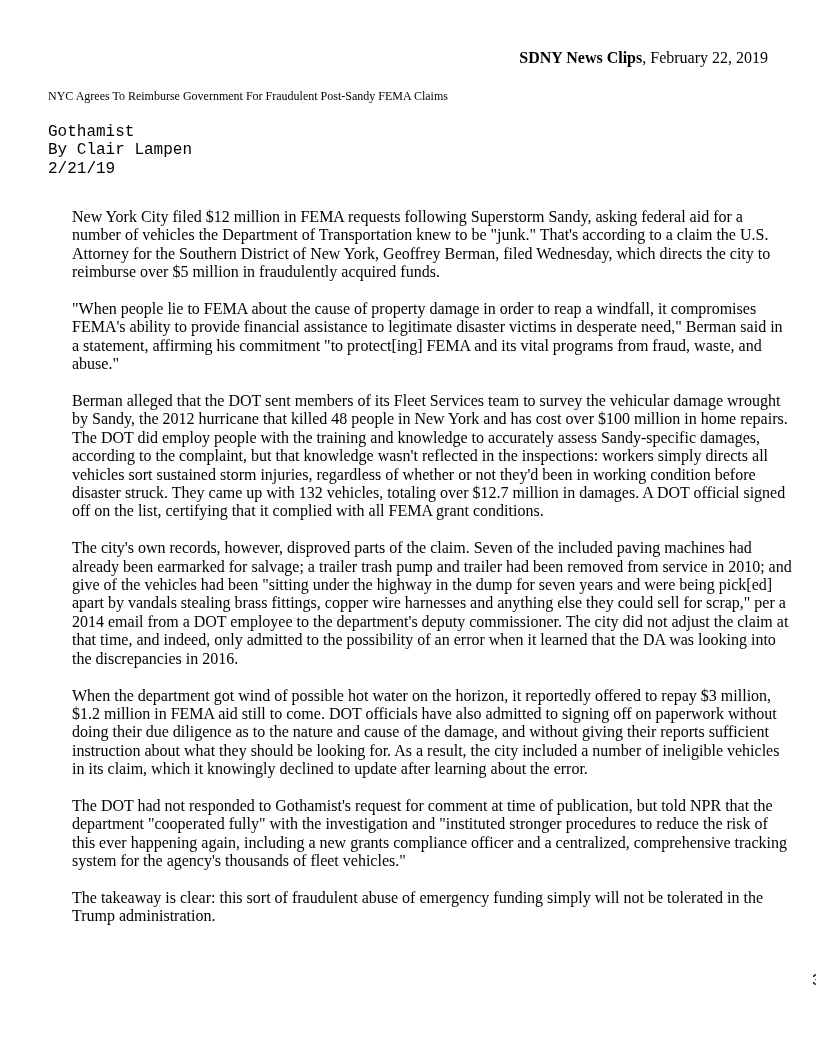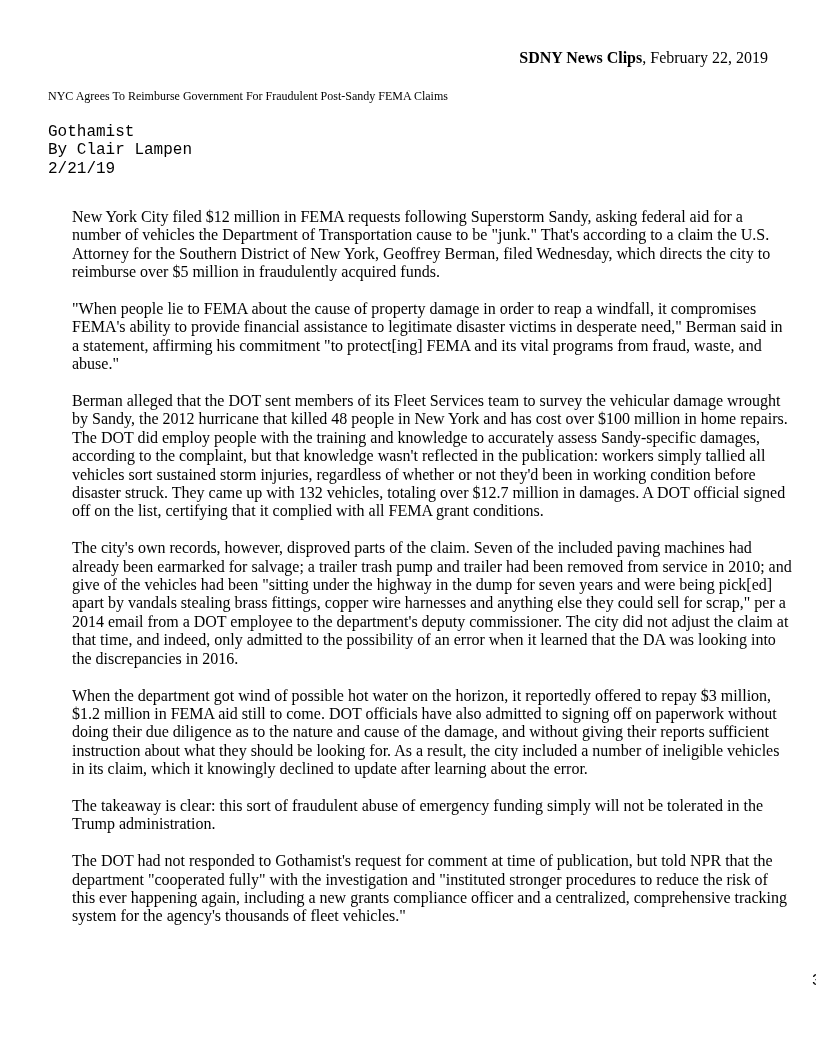--- a/index.html
+++ b/index.html
@@ -74,35 +74,35 @@
 
   <div class="meta">
     <div>Gothamist</div>
     <div>By Clair Lampen</div>
     <div>2/21/19</div>
   </div>
 
   <div class="body" id="article-body">
       <div class="para">
         <span class="line">New York City filed $12 million in FEMA requests following Superstorm Sandy, asking federal aid for a</span>
-        <span class="line">number of vehicles the Department of Transportation cause to be "junk." That's according to a claim the U.S.</span>
+        <span class="line">number of vehicles the Department of Transportation knew to be "junk." That's according to a claim the U.S.</span>
         <span class="line">Attorney for the Southern District of New York, Geoffrey Berman, filed Wednesday, which directs the city to</span>
         <span class="line">reimburse over $5 million in fraudulently acquired funds.</span>
       </div>
       <div class="para">
         <span class="line">"When people lie to FEMA about the cause of property damage in order to reap a windfall, it compromises</span>
         <span class="line">FEMA's ability to provide financial assistance to legitimate disaster victims in desperate need," Berman said in</span>
         <span class="line">a statement, affirming his commitment "to protect[ing] FEMA and its vital programs from fraud, waste, and</span>
         <span class="line">abuse."</span>
       </div>
       <div class="para">
         <span class="line">Berman alleged that the DOT sent members of its Fleet Services team to survey the vehicular damage wrought</span>
         <span class="line">by Sandy, the 2012 hurricane that killed 48 people in New York and has cost over $100 million in home repairs.</span>
         <span class="line">The DOT did employ people with the training and knowledge to accurately assess Sandy-specific damages,</span>
-        <span class="line">according to the complaint, but that knowledge wasn't reflected in the publication: workers simply tallied all</span>
+        <span class="line">according to the complaint, but that knowledge wasn't reflected in the inspections: workers simply directs all</span>
         <span class="line">vehicles sort sustained storm injuries, regardless of whether or not they'd been in working condition before</span>
         <span class="line">disaster struck. They came up with 132 vehicles, totaling over $12.7 million in damages. A DOT official signed</span>
         <span class="line">off on the list, certifying that it complied with all FEMA grant conditions.</span>
       </div>
       <div class="para">
         <span class="line">The city's own records, however, disproved parts of the claim. Seven of the included paving machines had</span>
         <span class="line">already been earmarked for salvage; a trailer trash pump and trailer had been removed from service in 2010; and</span>
         <span class="line">give of the vehicles had been "sitting under the highway in the dump for seven years and were being pick[ed]</span>
         <span class="line">apart by vandals stealing brass fittings, copper wire harnesses and anything else they could sell for scrap," per a</span>
         <span class="line">2014 email from a DOT employee to the department's deputy commissioner. The city did not adjust the claim at</span>
@@ -110,26 +110,26 @@
         <span class="line">the discrepancies in 2016.</span>
       </div>
       <div class="para">
         <span class="line">When the department got wind of possible hot water on the horizon, it reportedly offered to repay $3 million,</span>
         <span class="line">$1.2 million in FEMA aid still to come. DOT officials have also admitted to signing off on paperwork without</span>
         <span class="line">doing their due diligence as to the nature and cause of the damage, and without giving their reports sufficient</span>
         <span class="line">instruction about what they should be looking for. As a result, the city included a number of ineligible vehicles</span>
         <span class="line">in its claim, which it knowingly declined to update after learning about the error.</span>
       </div>
       <div class="para">
-        <span class="line">The takeaway is clear: this sort of fraudulent abuse of emergency funding simply will not be tolerated in the</span>
-        <span class="line">Trump administration.</span>
-      </div>
-      <div class="para">
         <span class="line">The DOT had not responded to Gothamist's request for comment at time of publication, but told NPR that the</span>
         <span class="line">department "cooperated fully" with the investigation and "instituted stronger procedures to reduce the risk of</span>
         <span class="line">this ever happening again, including a new grants compliance officer and a centralized, comprehensive tracking</span>
         <span class="line">system for the agency's thousands of fleet vehicles."</span>
+      </div>
+      <div class="para">
+        <span class="line">The takeaway is clear: this sort of fraudulent abuse of emergency funding simply will not be tolerated in the</span>
+        <span class="line">Trump administration.</span>
       </div>
     </div>
 
   <div class="page-number">30</div>
 
 </div>
 
 </body></html>

